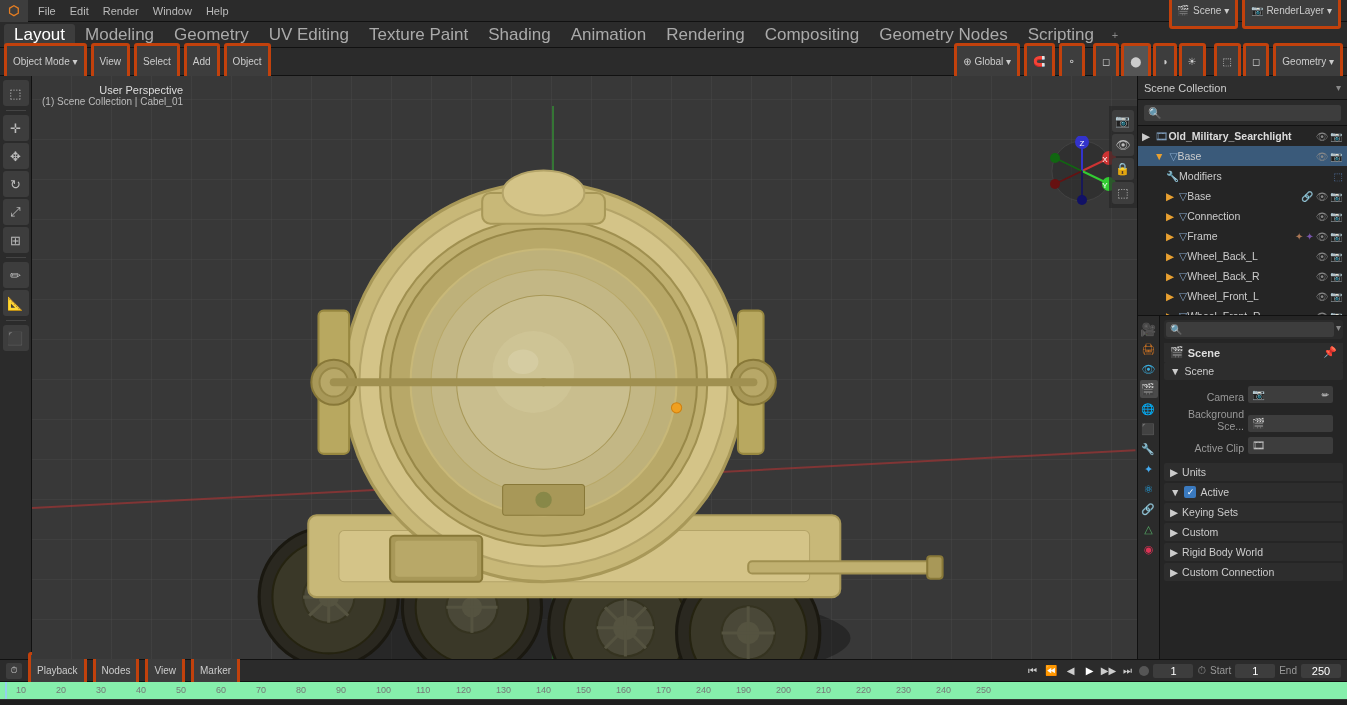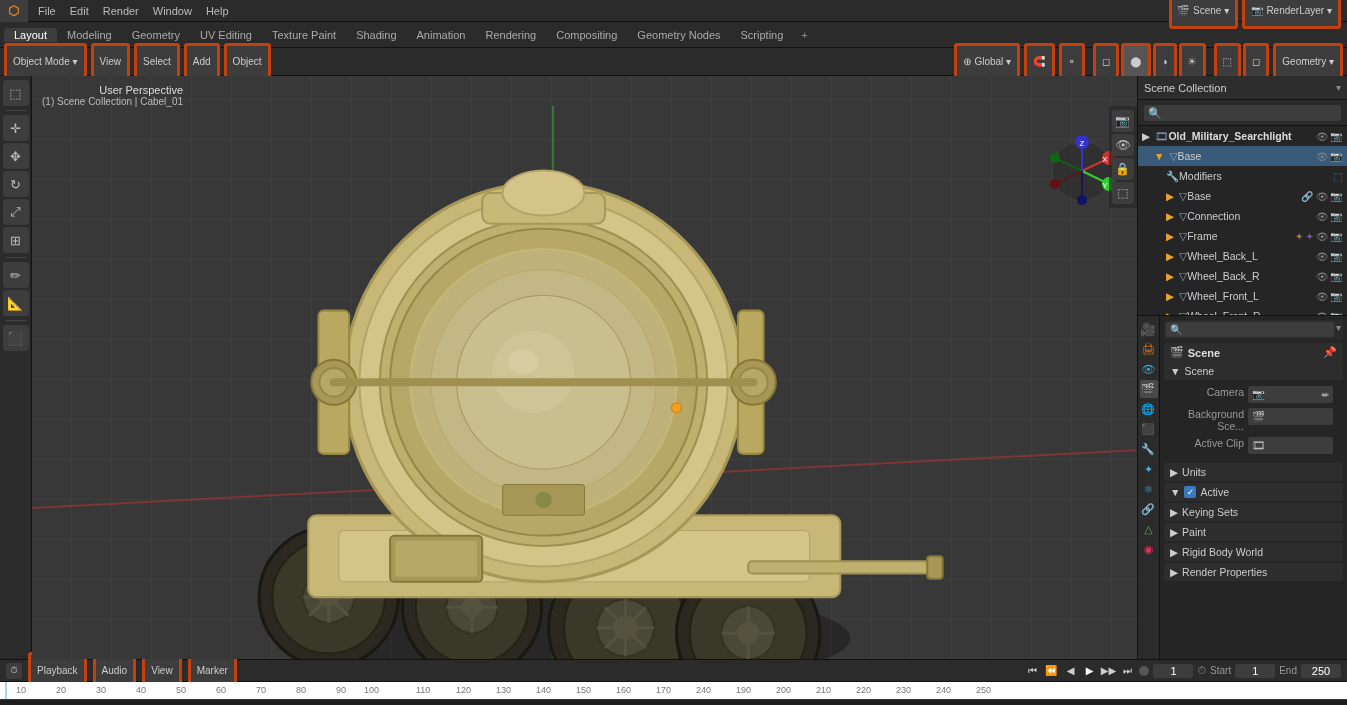--- a/index.html
+++ b/index.html
@@ -57,21 +57,21 @@
       height: 26px;
       background: #2b2b2b;
       display: flex;
       align-items: center;
       border-bottom: 1px solid #111;
       padding: 0 4px;
     }
     .workspace-tab {
       padding: 1px 10px;
       color: #aaa;
-      font-size: 11px;
+      font-size: 17px;
       cursor: pointer;
       border-radius: 3px 3px 0 0;
     }
     .workspace-tab-plus {
       padding: 3px 8px;
       color: #888;
       cursor: pointer;
     }
 
     
@@ -293,21 +293,21 @@
       color: #ccc;
       display: flex;
       align-items: center;
       gap: 4px;
       cursor: pointer;
       border-radius: 2px;
       margin-bottom: 2px;
     }
     .prop-row {
       display: flex;
-      align-items: flex-start;
+      align-items: flex-end;
       padding: 2px 4px;
       gap: 4px;
       margin-bottom: 1px;
     }
     .prop-label {
       color: #999;
       font-size: 10.5px;
       width: 70px;
       text-align: right;
       flex-shrink: 0;
@@ -411,21 +411,21 @@
       height: 40px;
       background: #1e1e1e;
       position: relative;
     }
     .timeline-ruler {
       position: absolute;
       top: 0;
       left: 0;
       right: 0;
       height: 18px;
-      background: #ffffff;
+      background: #86efac;
       border-bottom: 1px solid #333;
       display: flex;
       align-items: center;
       overflow: hidden;
     }
     .ruler-mark {
       position: absolute;
       color: #777;
       font-size: 9px;
       top: 3px;
@@ -855,44 +855,44 @@
           <span>Active</span>
         </div>
 
         <div class="prop-section-header">
           <span>▶</span>
           <span>Keying Sets</span>
         </div>
 
         <div class="prop-section-header">
           <span>▶</span>
-          <span>Paint</span>
+          <span>Custom</span>
         </div>
 
         <div class="prop-section-header">
           <span>▶</span>
           <span>Rigid Body World</span>
         </div>
 
         <div class="prop-section-header">
           <span>▶</span>
-          <span>Render Properties</span>
+          <span>Custom Connection</span>
         </div>
       </div>
     </div>
   </div>
 </div>
 
 <div class="timeline-whole">
   <div class="timeline-top-row">
     <div style="display:flex; align-items:center; gap:2px;">
       <div style="width:16px;height:16px;background:#3d3d3d;border-radius:2px;display:flex;align-items:center;justify-content:center;font-size:9px;cursor:pointer;">⏱</div>
     </div>
     <div class="vp-btn">Playback</div>
-    <div class="vp-btn">Audio</div>
+    <div class="vp-btn">Nodes</div>
     <div class="vp-btn">View</div>
     <div class="vp-btn">Marker</div>
     <div style="margin-left: auto; display:flex; align-items:center; gap:4px;">
       <div class="timeline-playback">
 
         <div class="play-btn">⏮</div>
 
         <div class="play-btn">⏪</div>
 
         <div class="play-btn">◀</div>
@@ -921,21 +921,21 @@
     <div class="timeline-ruler">
       <span class="ruler-mark" style="left:16px;">10</span>
       <span class="ruler-mark" style="left:56px;">20</span>
       <span class="ruler-mark" style="left:96px;">30</span>
       <span class="ruler-mark" style="left:136px;">40</span>
       <span class="ruler-mark" style="left:176px;">50</span>
       <span class="ruler-mark" style="left:216px;">60</span>
       <span class="ruler-mark" style="left:256px;">70</span>
       <span class="ruler-mark" style="left:296px;">80</span>
       <span class="ruler-mark" style="left:336px;">90</span>
-      <span class="ruler-mark" style="left:364px;">100</span>
+      <span class="ruler-mark" style="left:376px;">100</span>
       <span class="ruler-mark" style="left:416px;">110</span>
       <span class="ruler-mark" style="left:456px;">120</span>
       <span class="ruler-mark" style="left:496px;">130</span>
       <span class="ruler-mark" style="left:536px;">140</span>
       <span class="ruler-mark" style="left:576px;">150</span>
       <span class="ruler-mark" style="left:616px;">160</span>
       <span class="ruler-mark" style="left:656px;">170</span>
       <span class="ruler-mark" style="left:696px;">240</span>
       <span class="ruler-mark" style="left:736px;">190</span>
       <span class="ruler-mark" style="left:776px;">200</span>

